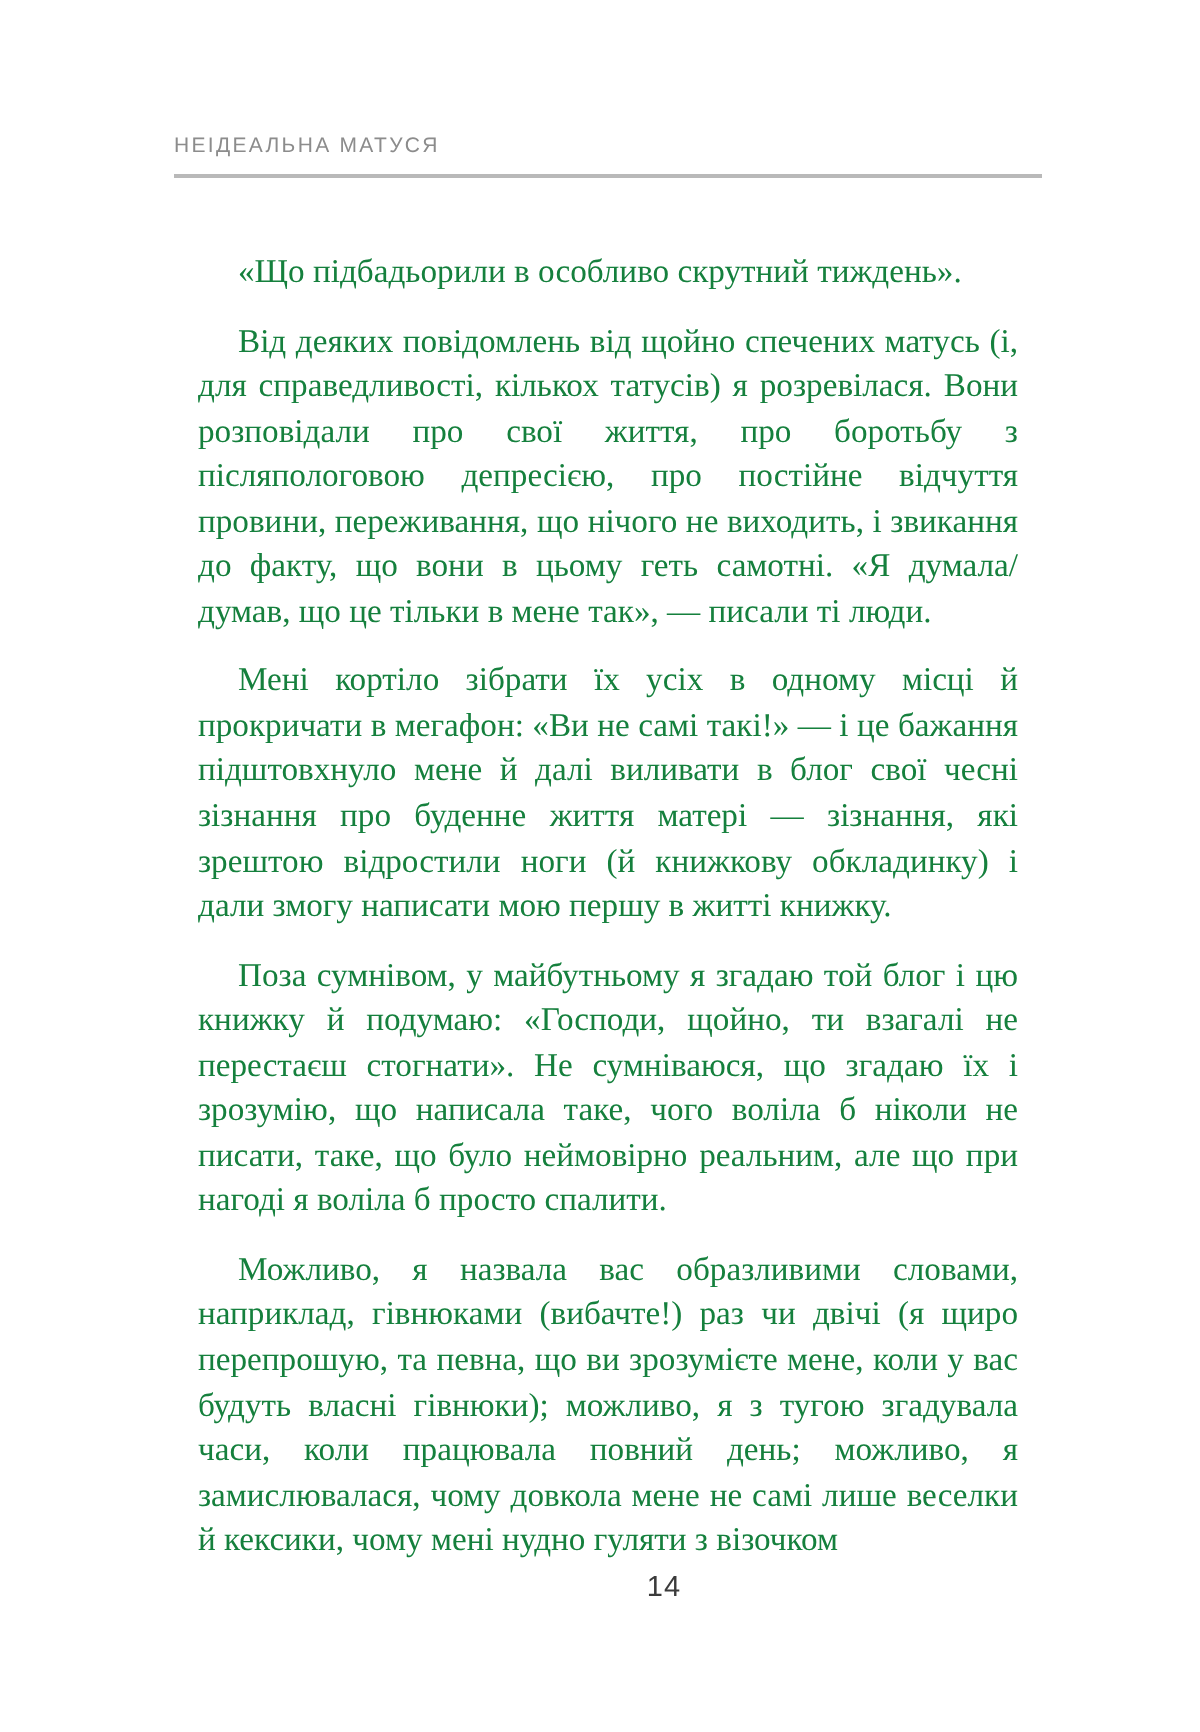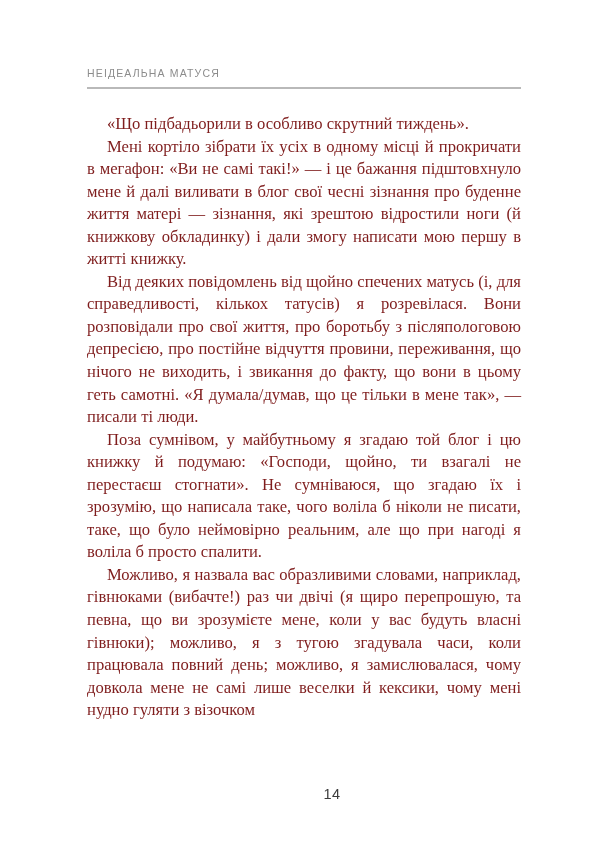--- a/index.html
+++ b/index.html
@@ -50,27 +50,27 @@
   }
 
   
   .text-block {
     position: absolute;
     left: 87px;
     top: 113px;
     width: 434px;
   }
   p.para {
-    margin: 0;
+    margin: 12px;
     padding: 0;
     text-indent: 20px;
     text-align: justify;
     font-size: 16.6px;
     line-height: 22.55px;
-    color: #7f1d1d;
+    color: #15803d;
     -webkit-hyphens: none;
     hyphens: none;
     word-spacing: 0px;
   }
   
   p.para:last-child { }
 
   
   .folio {
     position: absolute;
@@ -90,21 +90,21 @@
 
 <div class="page">
 
   <div class="running-head">
     <div class="running-head-title">НЕІДЕАЛЬНА МАТУСЯ</div>
     <div class="running-head-rule"></div>
   </div>
 
   <div class="text-block">
     <p class="para">«Що підбадьорили в особливо скрутний тиждень».</p>
+    <p class="para">Від деяких повідомлень від щойно спечених матусь (і, для справедливості, кількох татусів) я розревілася. Вони розповідали про свої життя, про боротьбу з післяпологовою депресією, про постійне відчуття провини, переживання, що нічого не виходить, і звикання до факту, що вони в цьому геть самотні. «Я думала/думав, що це тільки в мене так», — писали ті люди.</p>
     <p class="para">Мені кортіло зібрати їх усіх в одному місці й прокричати в мегафон: «Ви не самі такі!» — і це бажання підштовхнуло мене й далі виливати в блог свої чесні зізнання про буденне життя матері — зізнання, які зрештою відростили ноги (й книжкову обкладинку) і дали змогу написати мою першу в житті книжку.</p>
-    <p class="para">Від деяких повідомлень від щойно спечених матусь (і, для справедливості, кількох татусів) я розревілася. Вони розповідали про свої життя, про боротьбу з післяпологовою депресією, про постійне відчуття провини, переживання, що нічого не виходить, і звикання до факту, що вони в цьому геть самотні. «Я думала/думав, що це тільки в мене так», — писали ті люди.</p>
     <p class="para">Поза сумнівом, у майбутньому я згадаю той блог і цю книжку й подумаю: «Господи, щойно, ти взагалі не перестаєш стогнати». Не сумніваюся, що згадаю їх і зрозумію, що написала таке, чого воліла б ніколи не писати, таке, що було неймовірно реальним, але що при нагоді я воліла б просто спалити.</p>
     <p class="para">Можливо, я назвала вас образливими словами, наприклад, гівнюками (вибачте!) раз чи двічі (я щиро перепрошую, та певна, що ви зрозумієте мене, коли у вас будуть власні гівнюки); можливо, я з тугою згадувала часи, коли працювала повний день; можливо, я замислювалася, чому довкола мене не самі лише веселки й кексики, чому мені нудно гуляти з візочком</p>
   </div>
 
   <div class="folio">14</div>
 
 </div>
 
 </body></html>

